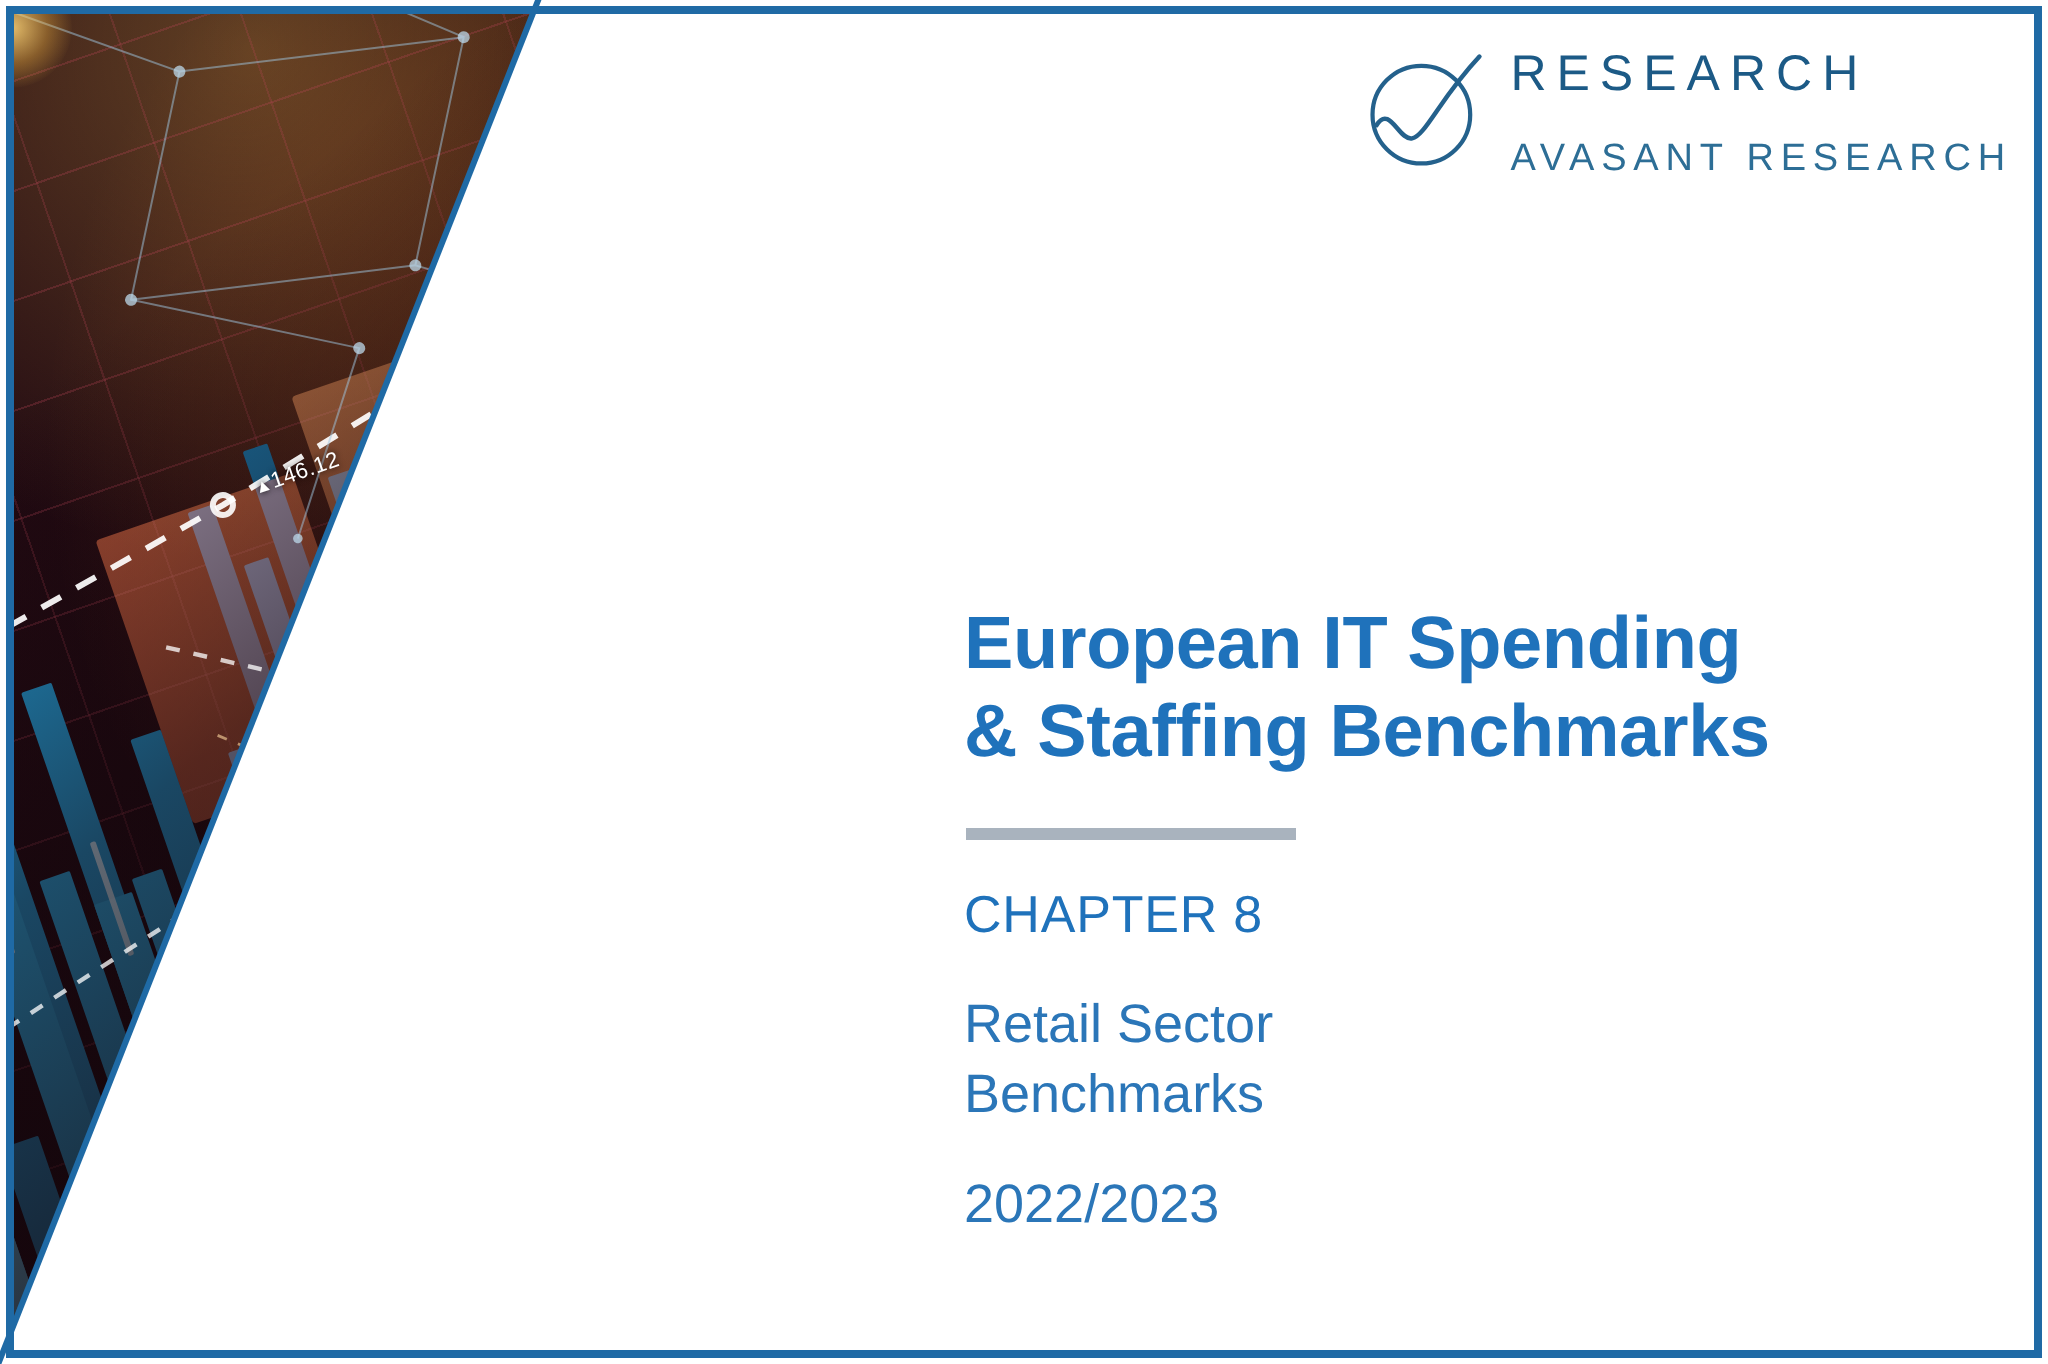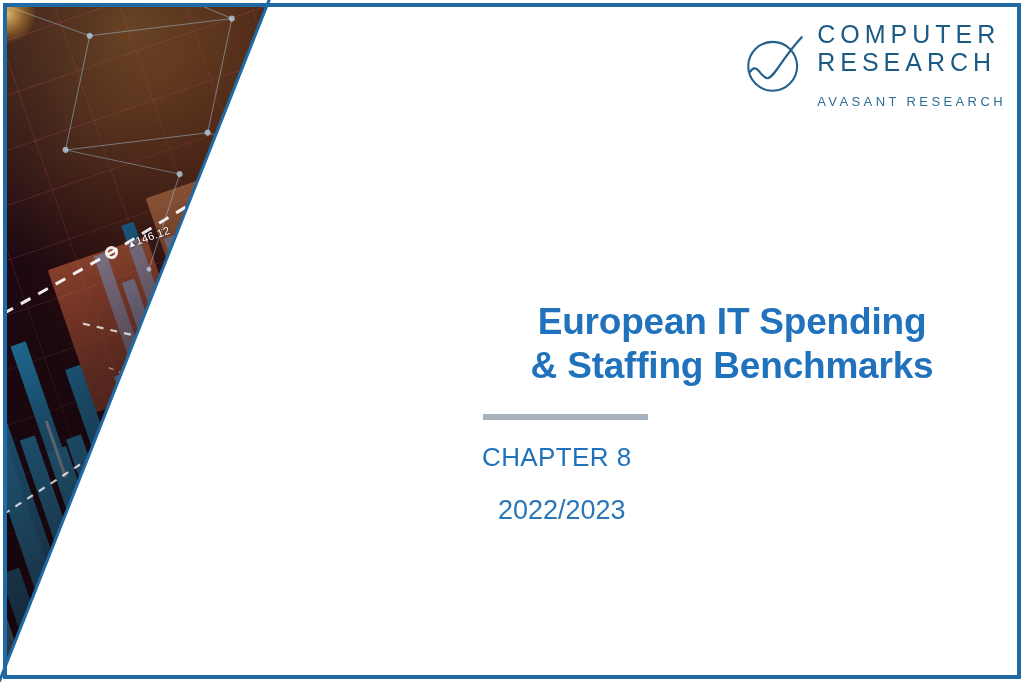--- a/index.html
+++ b/index.html
@@ -149,21 +149,21 @@
   .logo-l1, .logo-l2 {
     color: #1c5a86;
     font-size: 25px;
     letter-spacing: 5.0px;
     font-weight: 400;
     font-family: "Liberation Sans", sans-serif;
   }
   .logo-l2 { margin-top: 3px; }
   .logo-l3 {
     color: #2d6e96;
-    font-size: 13px;
+    font-size: 19px;
     letter-spacing: 3.4px;
     margin-top: 20px;
     font-weight: 400;
     text-align: right;
     font-family: "Liberation Sans", sans-serif;
   }
 
   
   .content {
     position: absolute;
@@ -173,21 +173,20 @@
     z-index: 30;
   }
   .main-title {
     color: #1f72bb;
     font-size: 37px;
     font-weight: bold;
     line-height: 1.20;
     letter-spacing: -0.2px;
     margin: 0;
     font-family: "Liberation Sans", sans-serif;
-    text-align: center;
   }
   .divider {
     width: 165px;
     height: 6px;
     background: #a9b3be;
     margin: 25px 0 22px 1px;
   }
   .chapter-label {
     color: #1f72bb;
     font-size: 26px;
@@ -201,21 +200,21 @@
     font-size: 27px;
     font-weight: 400;
     line-height: 1.30;
     margin: 0 0 22px 0;
     font-family: "Liberation Sans", sans-serif;
   }
   .edition {
     color: #2b76b8;
     font-size: 27px;
     font-weight: 400;
-    margin: 16px;
+    margin: 0;
     font-family: "Liberation Sans", sans-serif;
   }
 </style>
 </head>
 <body>
 
 <div id="page">
 
   <div class="art-wrap">
     <div class="art">
@@ -351,34 +350,37 @@
   </div>
 
   <div class="diag-line"></div>
 
   <div class="logo">
     <svg class="logo-mark" viewBox="0 0 100 100">
       <circle cx="48" cy="52" r="37" fill="none" stroke="#24618c" stroke-width="3.2"></circle>
       <path d="M14 60 C24 44, 31 72, 41 70 C51 68, 62 40, 92 8" fill="none" stroke="#24618c" stroke-width="3.4" stroke-linecap="round"></path>
     </svg>
     <div class="logo-text">
-      <span class="logo-l1">COMPUTER</span>
       <span class="logo-l2">RESEARCH</span>
       <span class="logo-l3">AVASANT RESEARCH</span>
     </div>
   </div>
 
   <div class="content">
     <h1 class="main-title">
       <span>European IT Spending</span><br>
       <span>&amp; Staffing Benchmarks</span>
     </h1>
 
     <div class="divider"></div>
 
     <div class="chapter-label">CHAPTER 8</div>
 
+    <div class="chapter-title">
+      <span>Retail Sector</span><br>
+      <span>Benchmarks</span>
+    </div>
 
     <div class="edition">2022/2023</div>
   </div>
 
   <div class="frame"></div>
 </div>
 
 </body></html>

